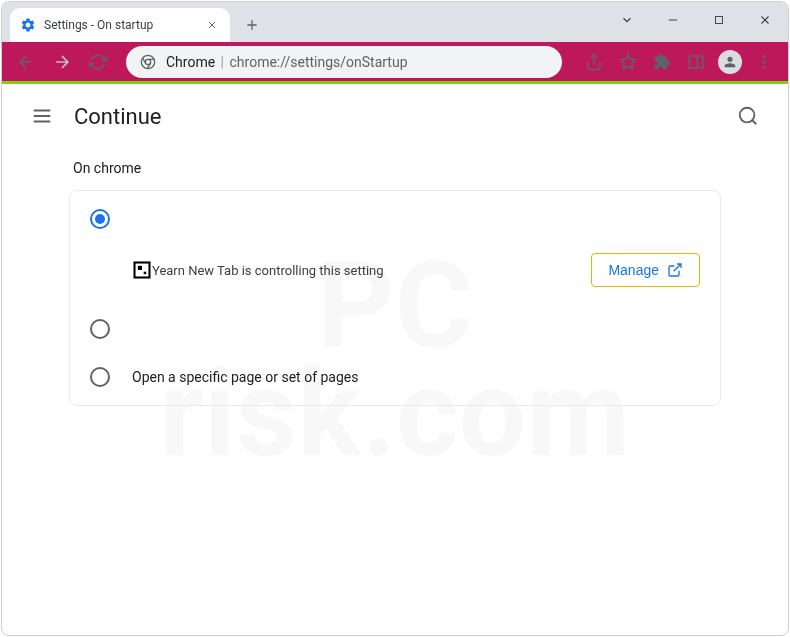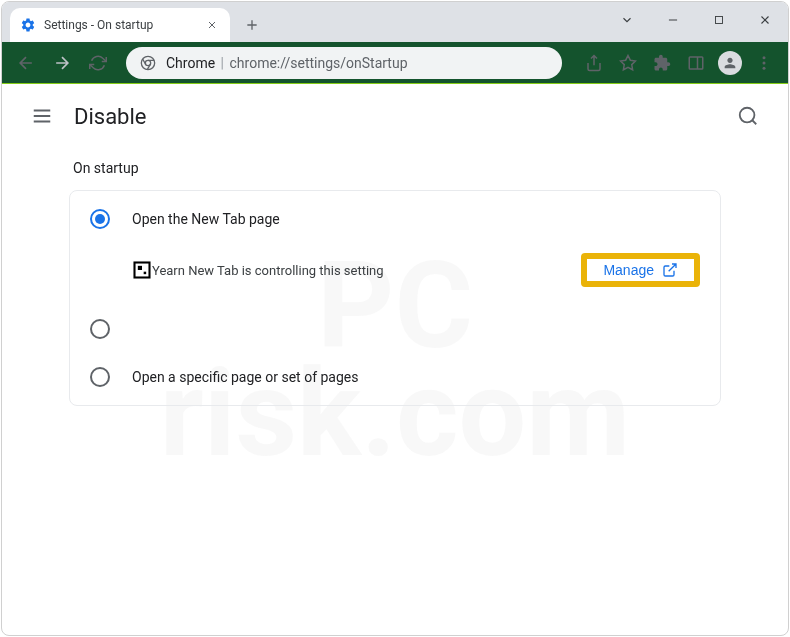--- a/index.html
+++ b/index.html
@@ -13,21 +13,21 @@
     .tab { background: #fff; border-radius: 10px 10px 0 0; height: 34px; margin-left: 8px; display: flex; align-items: center; padding: 0 10px; min-width: 220px; position: relative; }
     .tab-favicon { width: 16px; height: 16px; margin-right: 8px; color: #1a73e8; flex-shrink: 0; }
     .tab-title { font-size: 12px; color: #3c4043; flex: 1; white-space: nowrap; overflow: hidden; }
     .tab-close { width: 16px; height: 16px; display: flex; align-items: center; justify-content: center; color: #5f6368; font-size: 14px; cursor: pointer; }
     .new-tab { width: 28px; height: 28px; display: flex; align-items: center; justify-content: center; color: #5f6368; font-size: 18px; margin-left: 8px; margin-bottom: 3px; cursor: pointer; }
     .window-controls { position: absolute; right: 0; top: 0; display: flex; height: 36px; }
     .win-btn { width: 46px; height: 36px; display: flex; align-items: center; justify-content: center; color: #3c4043; cursor: pointer; }
     .win-btn svg { width: 14px; height: 14px; }
     
     
-    .toolbar { height: 42px; background: #14532d; border-bottom: 1px solid #84cc16; display: flex; align-items: center; padding: 0 8px; gap: 4px; }
+    .toolbar { height: 42px; background: #be185d; border-bottom: 3px solid #84cc16; display: flex; align-items: center; padding: 0 8px; gap: 4px; }
     .nav-btn { width: 32px; height: 32px; display: flex; align-items: center; justify-content: center; color: #5f6368; cursor: pointer; border-radius: 50%; }
     .nav-btn.disabled { color: #bdc1c6; cursor: default; }
     .omnibox { flex: 1; height: 32px; background: #f1f3f4; border-radius: 16px; display: flex; align-items: center; padding: 0 14px; margin: 0 8px; gap: 10px; }
     .omnibox-icon { width: 16px; height: 16px; color: #5f6368; flex-shrink: 0; }
     .omnibox-text { font-size: 14px; color: #5f6368; }
     .omnibox-text .host { color: #202124; }
     .omnibox-sep { color: #9aa0a6; margin: 0 2px; }
     .toolbar-right { display: flex; align-items: center; gap: 2px; margin-left: 4px; }
     .tool-icon { width: 32px; height: 32px; display: flex; align-items: center; justify-content: center; color: #5f6368; cursor: pointer; border-radius: 50%; }
     .avatar { width: 24px; height: 24px; border-radius: 50%; background: #dadce0; display: flex; align-items: center; justify-content: center; color: #5f6368; }
@@ -45,21 +45,21 @@
     .card { border: 1px solid #e8eaed; border-radius: 8px; padding: 4px 0; }
     .radio-row { display: flex; align-items: center; padding: 14px 20px; cursor: pointer; }
     .radio { width: 20px; height: 20px; border: 2px solid #5f6368; border-radius: 50%; margin-right: 22px; flex-shrink: 0; position: relative; }
     .radio.selected { border-color: #1a73e8; }
     .radio.selected::after { content: ''; position: absolute; width: 10px; height: 10px; background: #1a73e8; border-radius: 50%; top: 3px; left: 3px; }
     .radio-label { font-size: 14px; color: #202124; }
     
     .notice-row { display: flex; align-items: center; padding: 10px 20px 18px 62px; }
     .ext-icon { width: 20px; height: 20px; flex-shrink: 0; }
     .notice-text { font-size: 13px; color: #3c4043; flex: 1; }
-    .btn { height: 34px; padding: 0 16px; border: 6px solid #eab308; border-radius: 4px; background: #fff; color: #1a73e8; font-size: 14px; display: flex; align-items: center; gap: 8px; cursor: pointer; font-weight: 500; }
+    .btn { height: 34px; padding: 0 16px; border: 1px solid #eab308; border-radius: 4px; background: #fff; color: #1a73e8; font-size: 14px; display: flex; align-items: center; gap: 8px; cursor: pointer; font-weight: 500; }
     .btn svg { width: 16px; height: 16px; }
     
     
     .watermark { position: absolute; top: 50%; left: 50%; transform: translate(-50%, -50%); font-size: 120px; font-weight: 700; color: rgba(200,200,200,0.12); pointer-events: none; line-height: 0.9; text-align: center; z-index: 0; white-space: nowrap; }
     .section, .header-row { position: relative; z-index: 1; }
   </style>
 </head>
 <body>
 
 <div class="window">
@@ -179,36 +179,35 @@
 
   <div class="content">
     <div class="watermark">PC<br>risk.com</div>
 
     <div class="header-row">
       <div class="menu-btn">
         <svg viewBox="0 0 24 24" width="22" height="22" stroke="currentColor" stroke-width="2">
             <path d="M3 6h18M3 12h18M3 18h18"></path>
           </svg>
       </div>
-      <div class="page-title">Disable</div>
+      <div class="page-title">Continue</div>
       <div class="search-btn">
         <svg viewBox="0 0 24 24" width="22" height="22" stroke="currentColor" stroke-width="2" fill="none">
             <circle cx="11" cy="11" r="8"></circle>
             <path d="M21 21l-4.35-4.35"></path>
           </svg>
       </div>
     </div>
 
     <div class="section">
-      <div class="section-title">On startup</div>
+      <div class="section-title">On chrome</div>
 
       <div class="card">
         <div class="radio-row">
           <span class="radio selected"></span>
-          <span class="radio-label">Open the New Tab page</span>
         </div>
 
         <div class="notice-row">
           <span class="ext-icon">
             <svg viewBox="0 0 24 24" fill="#000">
                 <rect x="3" y="3" width="18" height="18" fill="none" stroke="#000" stroke-width="2.5"></rect>
                 <rect x="7" y="7" width="5" height="5" fill="#000"></rect>
                 <rect x="14" y="14" width="3" height="3" fill="#000"></rect>
               </svg>
           </span>

